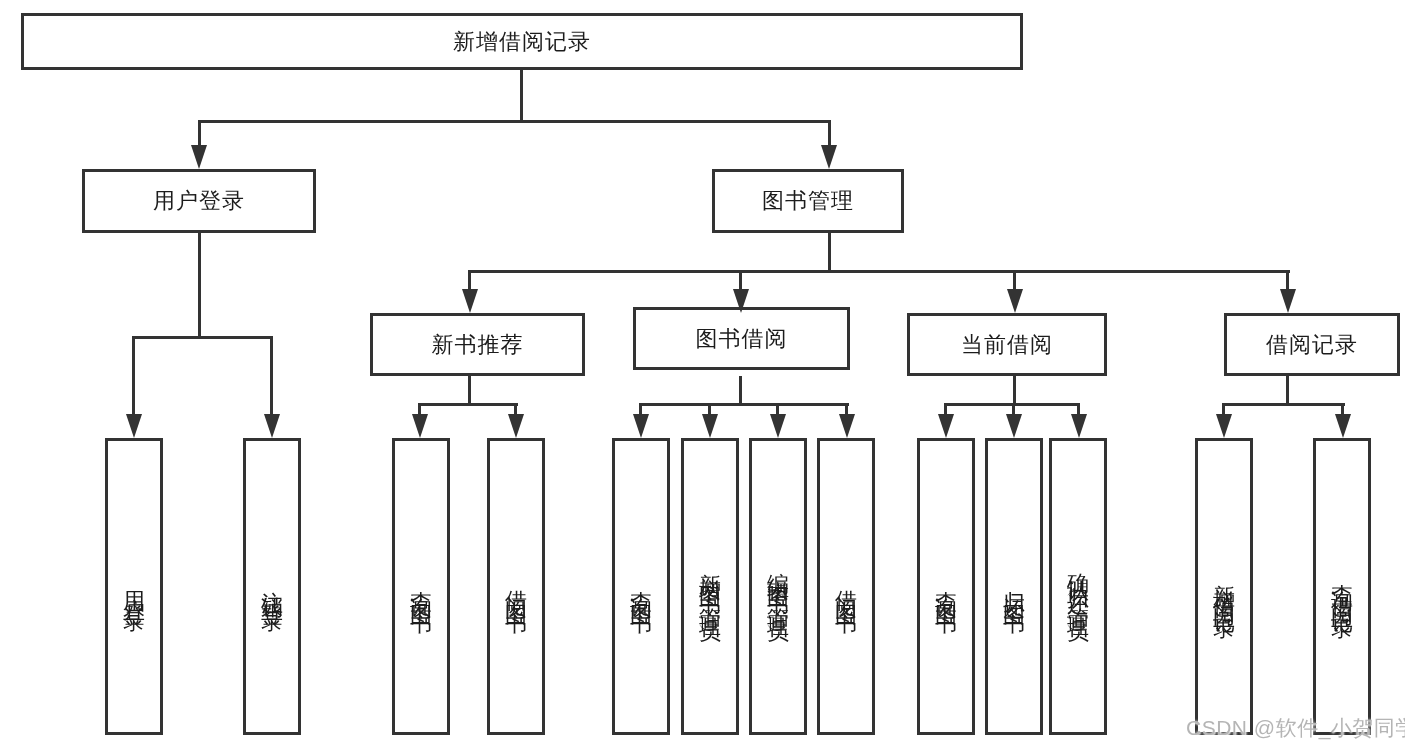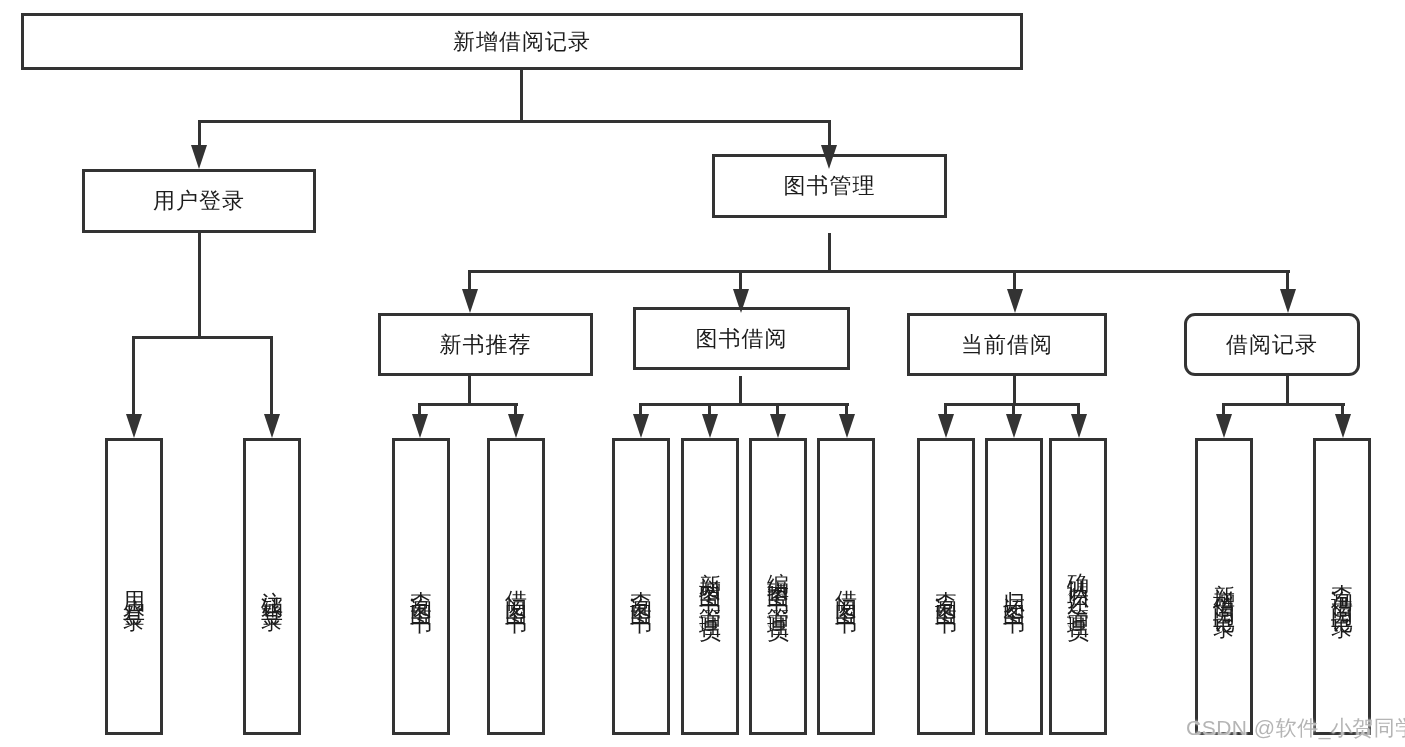--- a/index.html
+++ b/index.html
@@ -27,25 +27,25 @@
     background:#ffffff;
     top:438px;width:58px;height:297px;
     display:flex;align-items:center;justify-content:center;
     writing-mode:vertical-rl;text-orientation:mixed;
     font-size:22px;letter-spacing:7px;color:#1c1c1c;
     line-height:52px;
   }
   
   #b-root   {left:21px; top:13px; width:1002px;height:57px;}
   #b-login  {left:82px; top:169px;width:234px; height:64px;}
-  #b-mgmt   {left:712px;top:154px;width:235px; height:64px;}
-  #b-newbook{left:378px;top:313px;width:215px; height:63px;}
+  #b-mgmt   {left:712px;top:169px;width:192px; height:64px;}
+  #b-newbook{left:370px;top:313px;width:215px; height:63px;}
   #b-borrow {left:633px;top:307px;width:217px; height:63px;}
   #b-current{left:907px;top:313px;width:200px; height:63px;}
-  #b-record {left:1184px;top:313px;width:176px;height:63px;border-radius:11px;}
+  #b-record {left:1224px;top:313px;width:176px;height:63px;}
   
   #v1{left:105px;}  #v2{left:243px;}
   #v3{left:392px;}  #v4{left:487px;}
   #v5{left:612px;}  #v6{left:681px;}
   #v7{left:749px;}  #v8{left:817px;}
   #v9{left:917px;}  #v10{left:985px;} #v11{left:1049px;}
   #v12{left:1195px;}#v13{left:1313px;}
   
   .vline{position:absolute;width:3px;background:#333333;}
   .hline{position:absolute;height:3px;background:#333333;}

